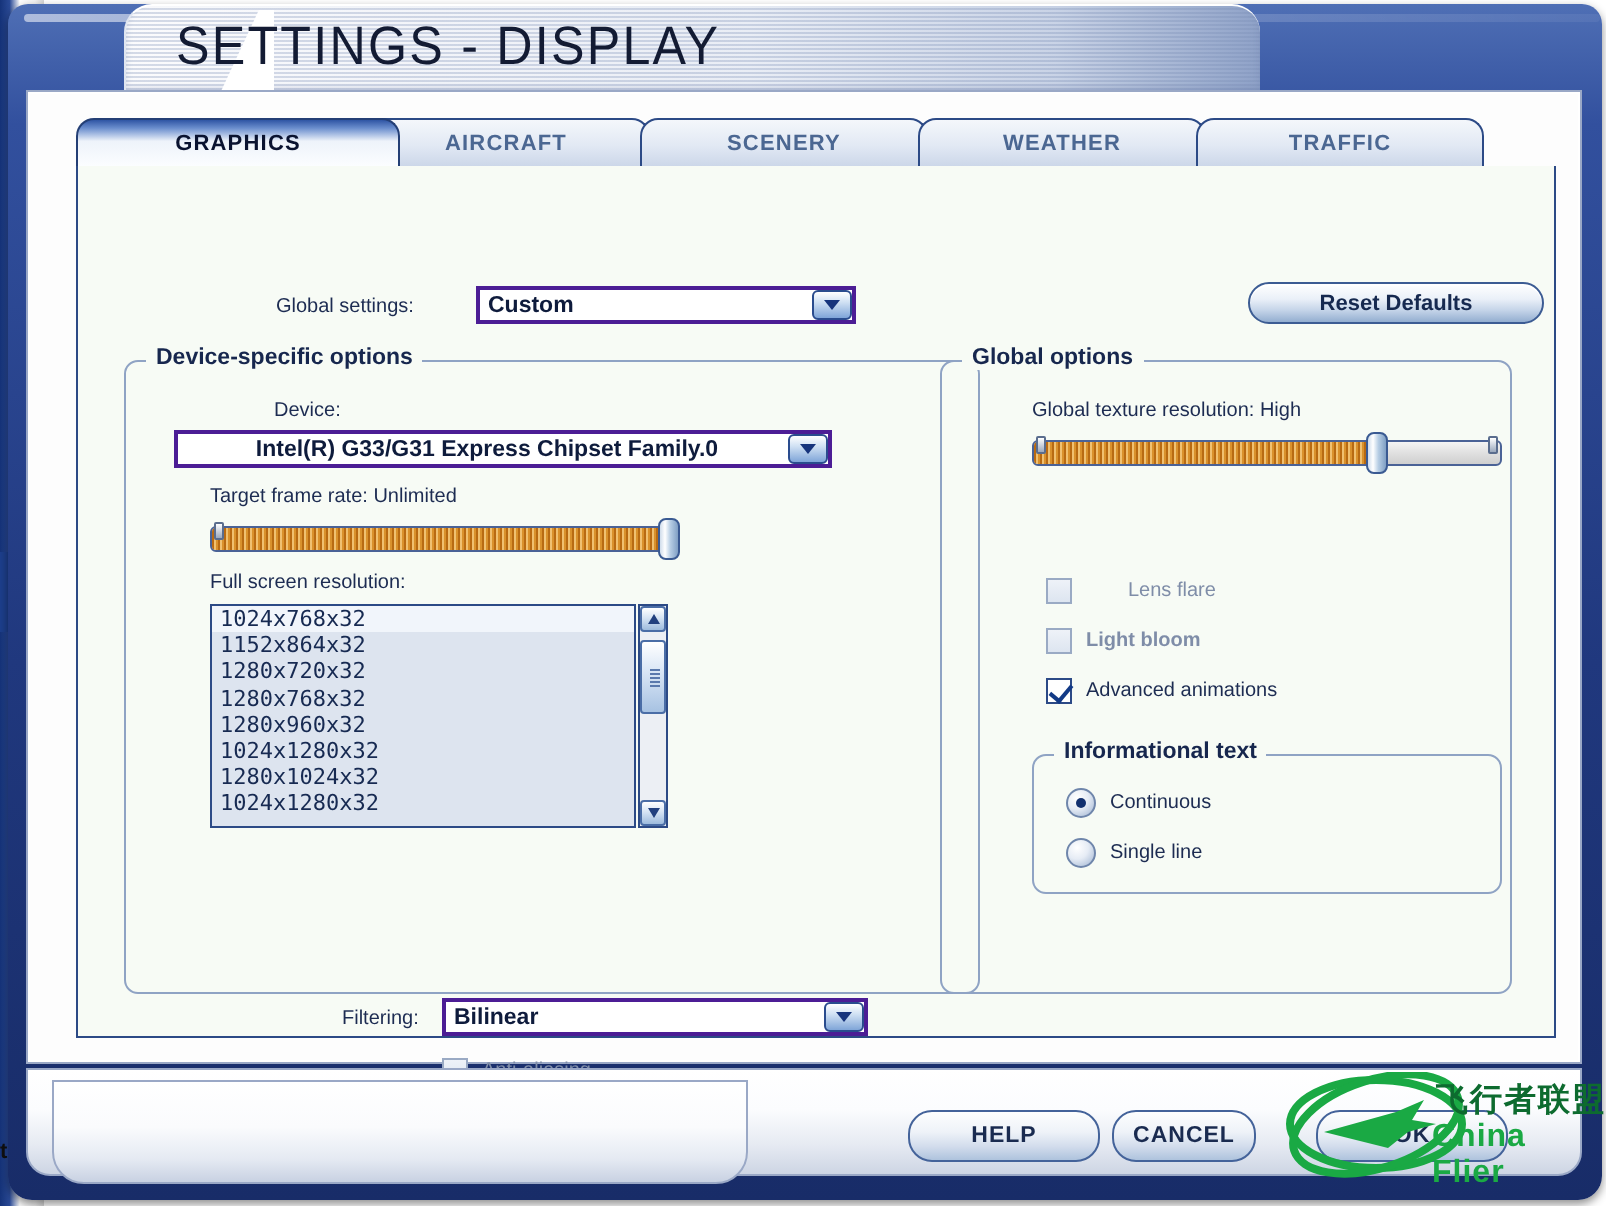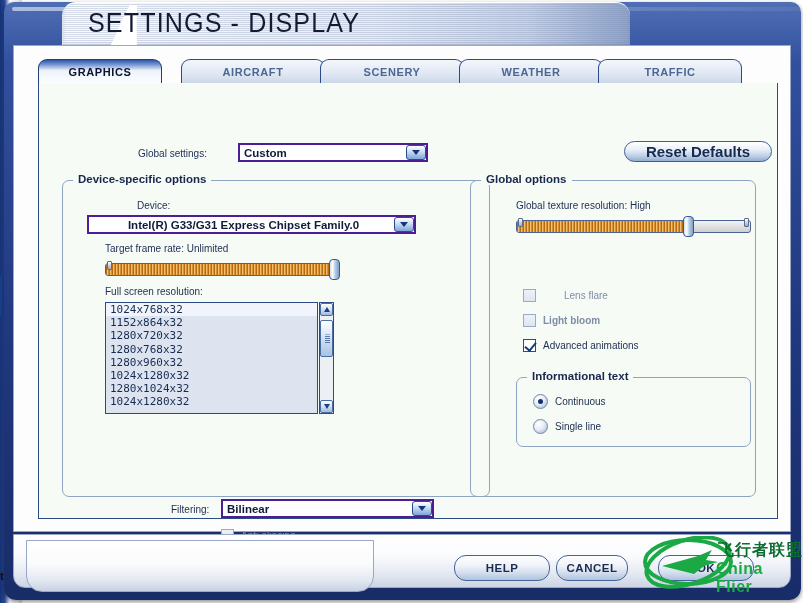--- a/index.html
+++ b/index.html
@@ -244,21 +244,21 @@
     background: #12306f;
   }
 
   
   .btn3d {
     position: absolute;
     background: linear-gradient(to bottom,#ffffff 0%,#eaf0f8 40%,#c3d3e8 70%,#93aed0 100%);
     border: 1px solid #3c5c93;
     border-radius: 11px;
     display: flex; align-items: center; justify-content: center;
-    font-size: 15px; font-weight: bold; color: #16294f;
+    font-size: 11px; font-weight: bold; color: #16294f;
     box-shadow: inset 0 1px 0 #ffffff;
   }
 
   
   .bottombar {
     position: absolute; left: 13px; top: 534px; width: 778px; height: 54px;
     background: linear-gradient(to bottom,#ffffff 0%,#fbfcfe 38%,#e6eaf2 72%,#cdd5e4 100%);
     border: 1px solid #9aa8c6;
     border-radius: 0 0 12px 12px;
   }
@@ -305,21 +305,21 @@
   </div>
 
   <div class="title-tab">
     <div class="title-tab-skew"></div>
   </div>
   <div class="title-text">SETTINGS - DISPLAY</div>
 
   <div class="page">
 
     <div class="tabbar">
-      <div class="tab active" style="left:0px;   width:124px;"><span>GRAPHICS</span></div>
+      <div class="tab active" style="left:0px;   width:162px;"><span>GRAPHICS</span></div>
       <div class="tab" style="left:143px; width:144px;"><span>AIRCRAFT</span></div>
       <div class="tab" style="left:282px; width:144px;"><span>SCENERY</span></div>
       <div class="tab" style="left:421px; width:144px;"><span>WEATHER</span></div>
       <div class="tab" style="left:560px; width:144px;"><span>TRAFFIC</span></div>
     </div>
 
     <div class="panel">
 
       <div class="lbl" style="position:absolute;left:99px;top:65px;">Global settings:</div>
       <div class="combo" style="left:199px; top:60px; width:190px;">

